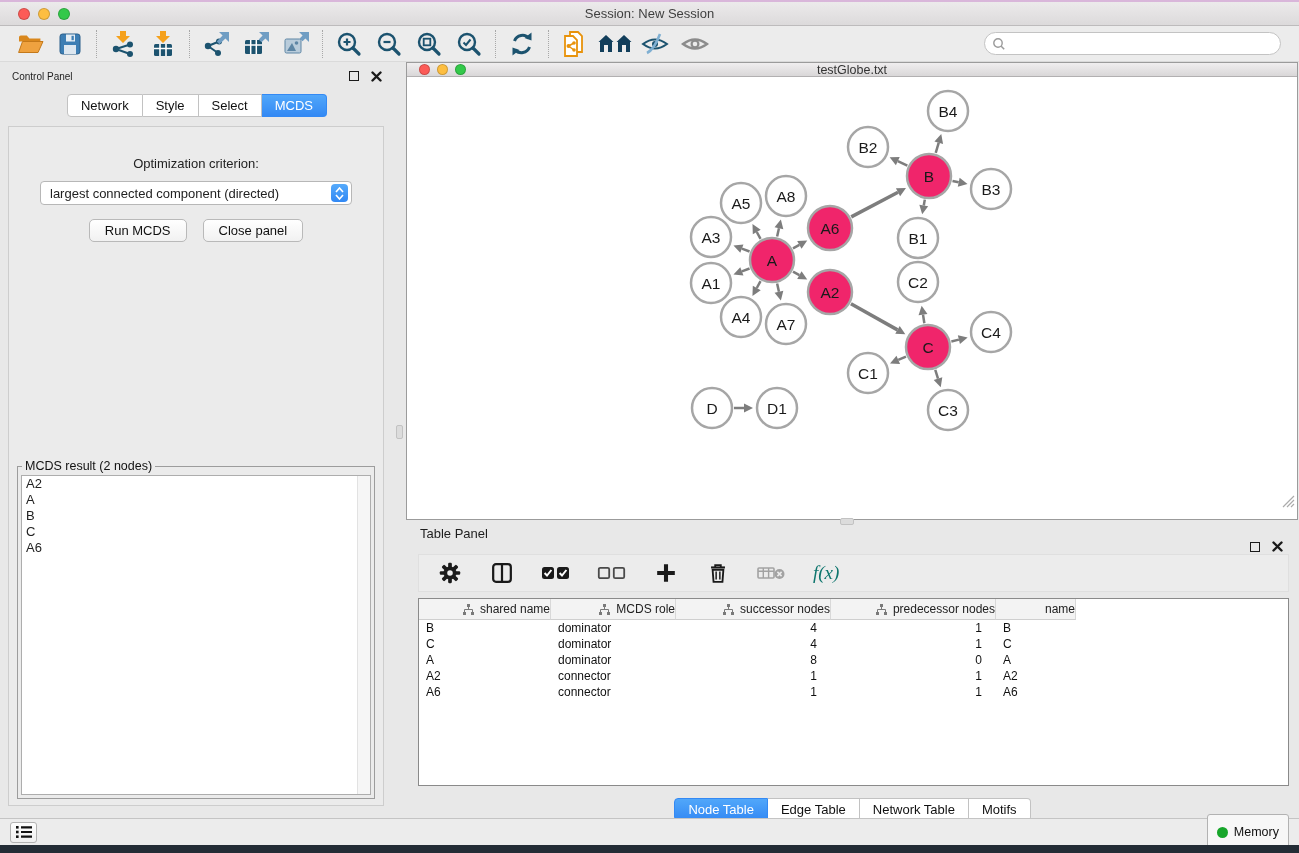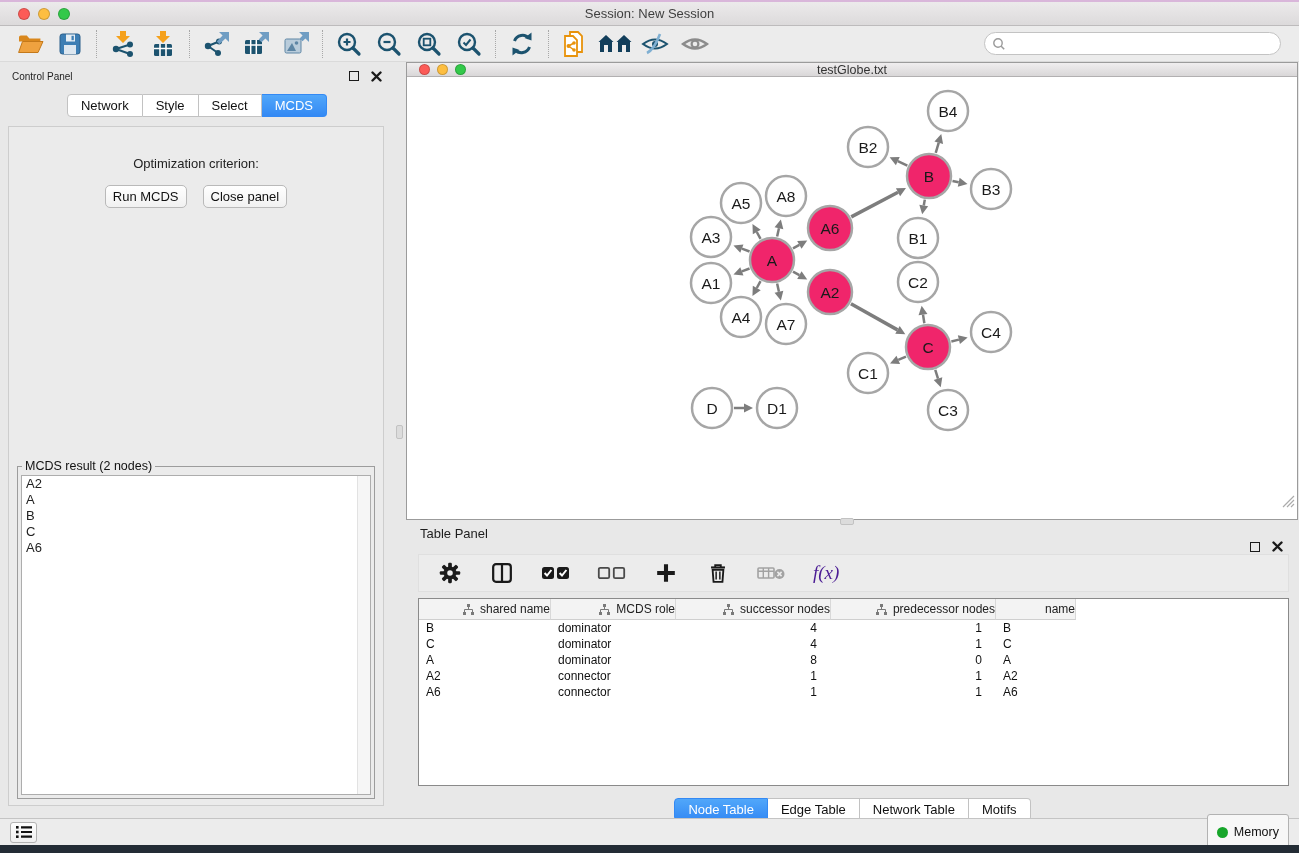--- a/index.html
+++ b/index.html
@@ -64,21 +64,21 @@
     border:1px solid #B7B7B7; border-radius:4px; display:flex; align-items:center;
     padding:0 26px 0 9px; font-size:13px;
   }
   .select .stepper {
     position:absolute; right:3px; top:2px; width:17px; height:18px; border-radius:4px;
     background:linear-gradient(#55AAFB,#3188F4); display:flex; flex-direction:column;
     align-items:center; justify-content:center; gap:1px;
   }
   .btn-row { display:flex; justify-content:center; gap:16px; margin-top:14px; }
   .mac-btn {
-    font-size:13px; padding:3px 7px; background:linear-gradient(#FFFFFF,#F1F1F1);
+    font-size:13px; padding:3px 15px; background:linear-gradient(#FFFFFF,#F1F1F1);
     border:1px solid #B9B9B9; border-radius:5px; color:#111;
   }
   fieldset.result-box {
     position:absolute; left:8px; right:8px; top:332px; bottom:6px;
     border:1px solid #9C9C9C; padding:0; background:transparent;
   }
   fieldset.result-box legend { font-size:12.5px; margin-left:4px; padding:0 3px; color:#111; }
   .result-list {
     position:absolute; left:3px; right:3px; top:2px; bottom:3px; background:#fff;
     border:1px solid #ADADAD; overflow:hidden;
@@ -103,21 +103,21 @@
   .hsplit-handle { position:absolute; left:840px; top:518px; width:14px; height:7px; background:#DCDCDC; border:1px solid #C2C2C2; border-radius:2px; }
   
   .table-panel { position:absolute; left:406px; top:526px; right:0; bottom:35px; }
   .tp-header { height:26px; display:flex; align-items:flex-start; padding:0 16px 0 14px;flex-direction:column; }
   .tp-header .tp-title { font-size:13px; color:#1E1E1E; }
   .tp-toolbar {
     margin:2px 10px 0 12px; height:38px; background:#ECECEC; border:1px solid #DFDFDF;
     display:flex; align-items:center; gap:26px; padding-left:18px;
   }
   .tp-tool { background:none; border:none; display:flex; align-items:center; justify-content:center; height:30px; }
-  .fx-label { font-family:"Liberation Serif", serif; font-style:italic; font-size:19px; color:#4c1d95; }
+  .fx-label { font-family:"Liberation Serif", serif; font-style:italic; font-size:19px; color:#0f766e; }
   .node-table {
     position:absolute; left:12px; right:10px; top:72px; height:188px;
     background:#fff; border:1px solid #8A8A8A; overflow:hidden;
   }
   .nt-head { display:flex; height:21px; }
   .nt-head .hcell {
     background:#F3F3F3; border-right:1px solid #D8D8D8; border-bottom:1px solid #CFCFCF;
     display:flex; align-items:center; justify-content:flex-end; gap:6px;
     font-size:12px; color:#222;
   }
@@ -340,20 +340,31 @@
     </span>
   </div>
   <div class="seg-tabs" id="cp-tabs">
       <div class="seg-tab">Network</div>
       <div class="seg-tab">Style</div>
       <div class="seg-tab">Select</div>
       <div class="seg-tab active">MCDS</div>
     </div>
   <div class="cp-content">
     <div class="opt-label">Optimization criterion:</div>
+    <div class="select">
+      <span>largest connected component (directed)</span>
+      <span class="stepper">
+        <svg width="9" height="6" viewBox="0 0 9 6">
+            <polyline points="1,5 4.5,1 8,5" fill="none" stroke="#fff" stroke-width="1.6"></polyline>
+          </svg>
+        <svg width="9" height="6" viewBox="0 0 9 6">
+            <polyline points="1,1 4.5,5 8,1" fill="none" stroke="#fff" stroke-width="1.6"></polyline>
+          </svg>
+      </span>
+    </div>
     <div class="btn-row">
       <button class="mac-btn">Run MCDS</button>
       <button class="mac-btn">Close panel</button>
     </div>
     <fieldset class="result-box">
       <legend>MCDS result (2 nodes)</legend>
       <div class="result-list" id="result-list">
         <div class="result-scroll"></div>
       <div class="result-item">A2</div>
           <div class="result-item">A</div>

